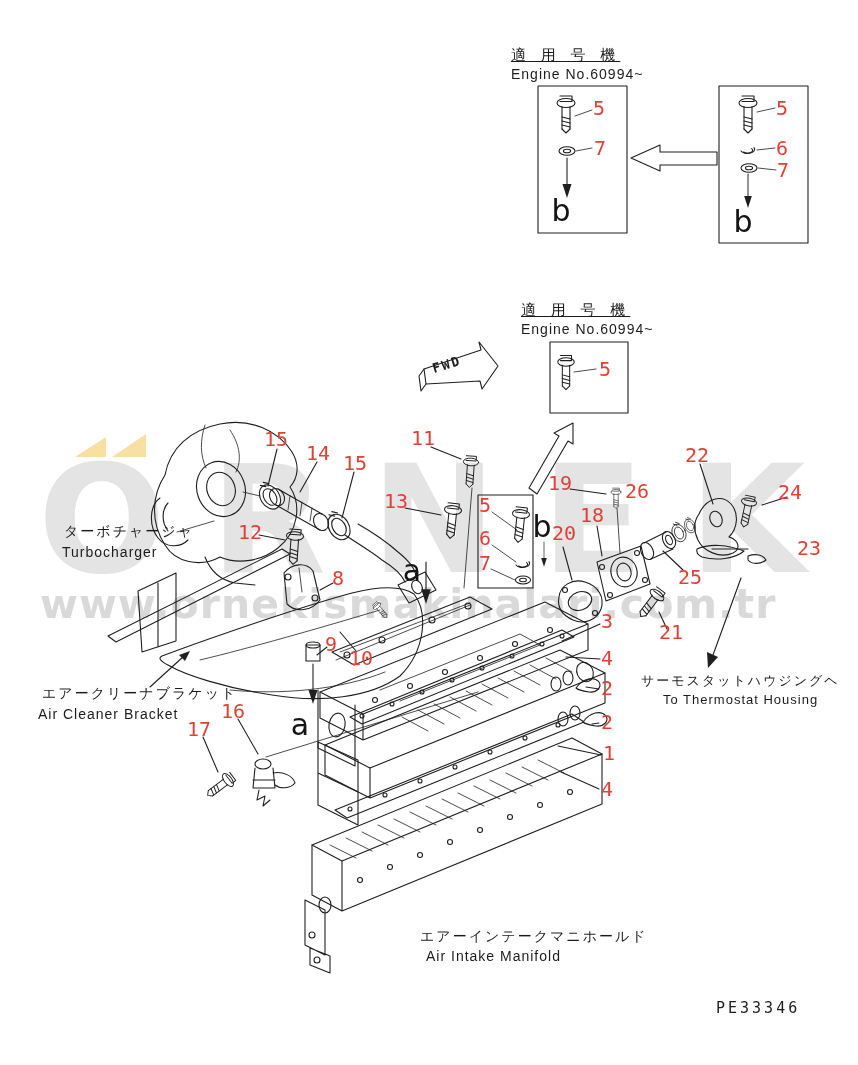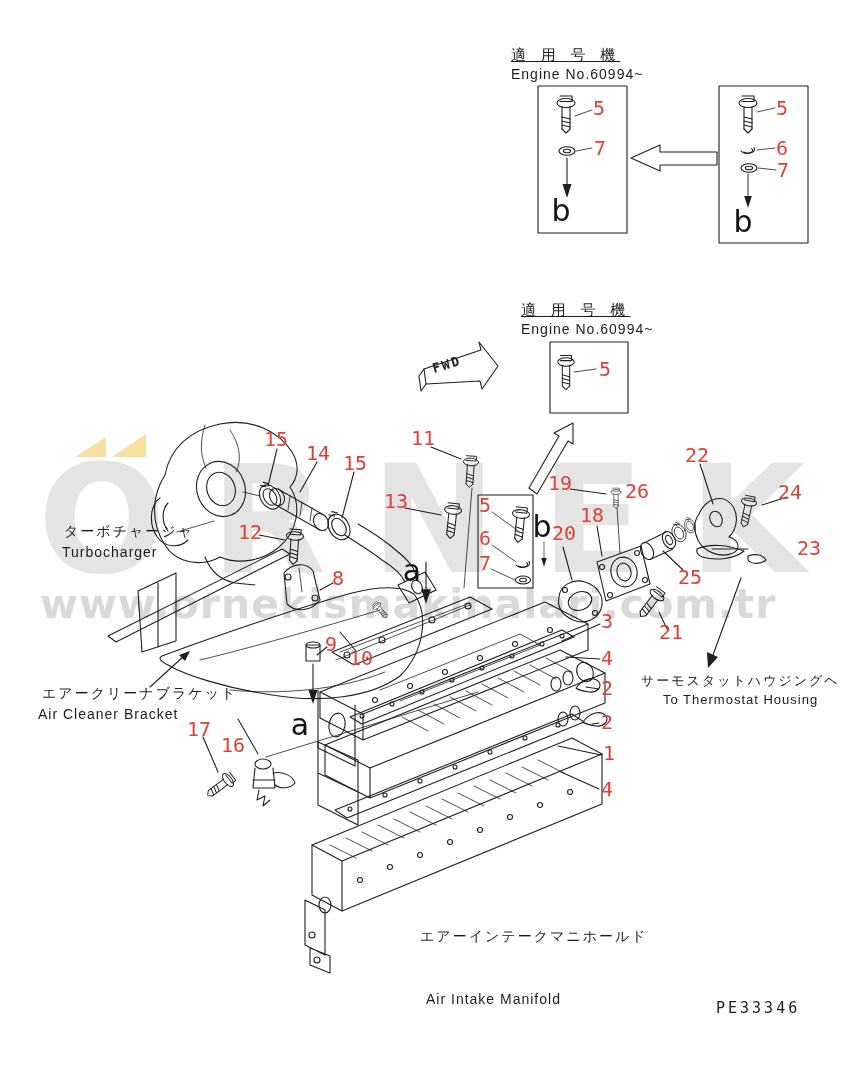--- a/index.html
+++ b/index.html
@@ -296,21 +296,21 @@
   <div class="note note-jp hdr-jp" style="left:521px;top:301px;">適 用 号 機</div>
   <div class="note note-en" style="left:521px;top:321px;">Engine No.60994~</div>
 
   <div class="note note-jp" style="left:64px;top:523px;">ターボチャージャ</div>
   <div class="note note-en" style="left:62px;top:544px;">Turbocharger</div>
   <div class="note note-jp" style="left:42px;top:685px;">エアークリーナブラケット</div>
   <div class="note note-en" style="left:38px;top:706px;">Air Cleaner Bracket</div>
   <div class="note note-jp" style="left:641px;top:672px;font-size:13px;">サーモスタットハウジングヘ</div>
   <div class="note note-en" style="left:638px;top:692px;font-size:13px;margin-left:25px;">To Thermostat Housing</div>
   <div class="note note-jp" style="left:420px;top:928px;">エアーインテークマニホールド</div>
-  <div class="note note-en" style="left:426px;top:948px;margin-top:43px;">Air Intake Manifold</div>
+  <div class="note note-en" style="left:426px;top:948px;">Air Intake Manifold</div>
   <div class="fwd-text">FWD</div>
   <div class="code">PE33346</div>
 
   <div class="view-marker" style="left:561px;top:211px;">b</div>
   <div class="view-marker" style="left:743px;top:222px;">b</div>
   <div class="view-marker" style="left:542px;top:527px;">b</div>
   <div class="view-marker" style="left:412px;top:571px;">a</div>
   <div class="view-marker" style="left:300px;top:725px;">a</div>
 
   <div class="callout" style="left:599px;top:108px;">5</div>
@@ -338,17 +338,17 @@
   <div class="callout" style="left:690px;top:577px;">25</div>
   <div class="callout" style="left:338px;top:578px;">8</div>
   <div class="callout" style="left:607px;top:621px;">3</div>
   <div class="callout" style="left:671px;top:632px;">21</div>
   <div class="callout" style="left:331px;top:644px;">9</div>
   <div class="callout" style="left:361px;top:658px;">10</div>
   <div class="callout" style="left:607px;top:658px;">4</div>
   <div class="callout" style="left:607px;top:688px;">2</div>
   <div class="callout" style="left:607px;top:722px;">2</div>
   <div class="callout" style="left:609px;top:753px;">1</div>
-  <div class="callout" style="left:233px;top:711px;margin-top:34px;">16</div>
+  <div class="callout" style="left:233px;top:711px;">16</div>
   <div class="callout" style="left:199px;top:729px;">17</div>
   <div class="callout" style="left:607px;top:789px;">4</div>
 
 </div>
 
 </body></html>

